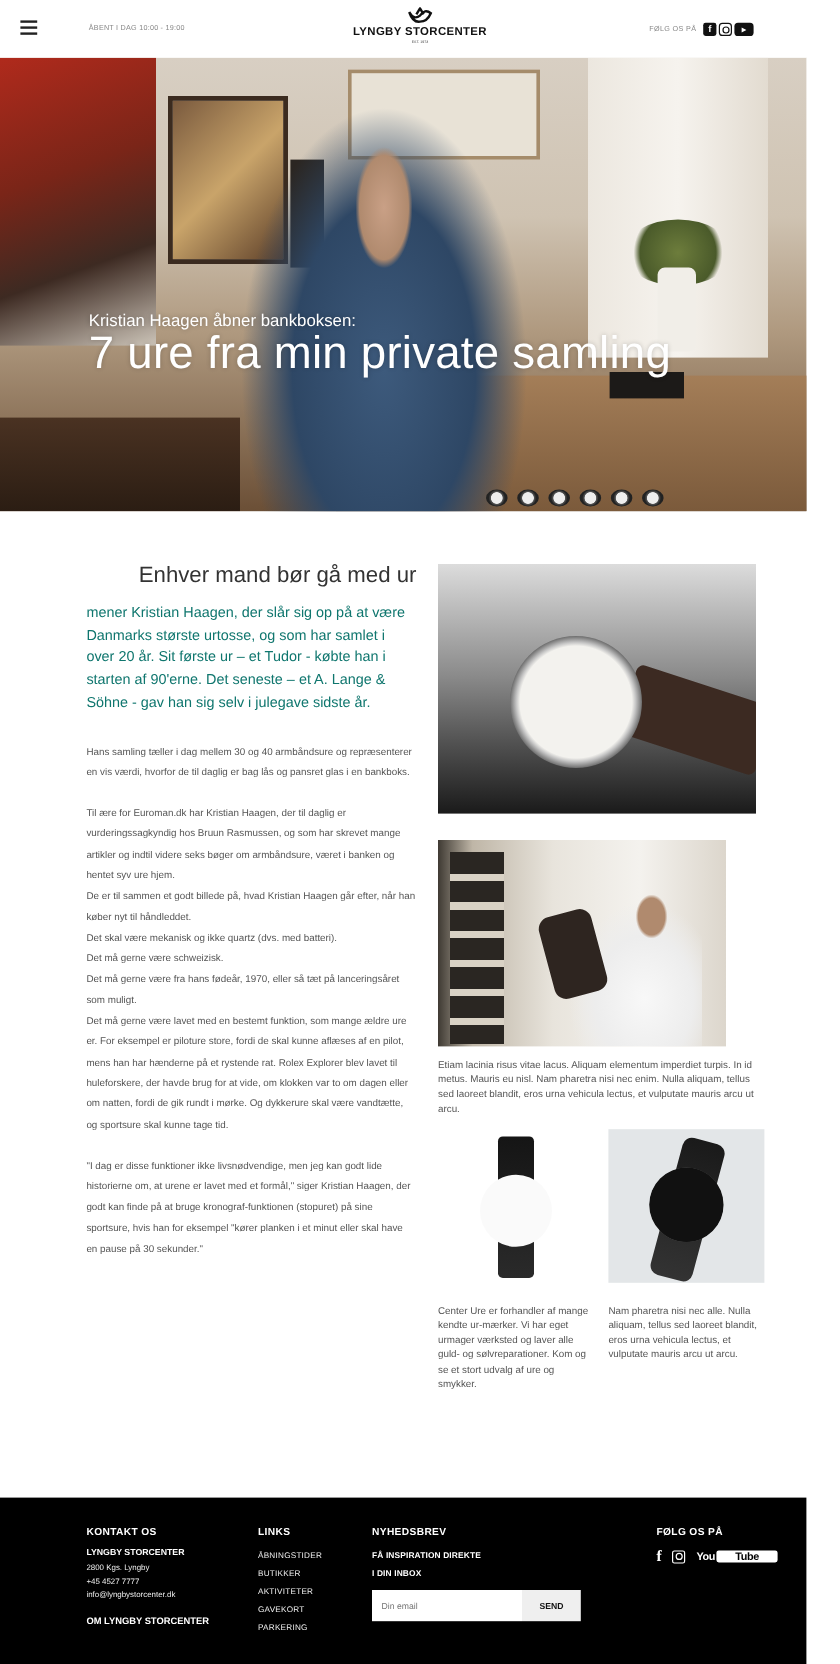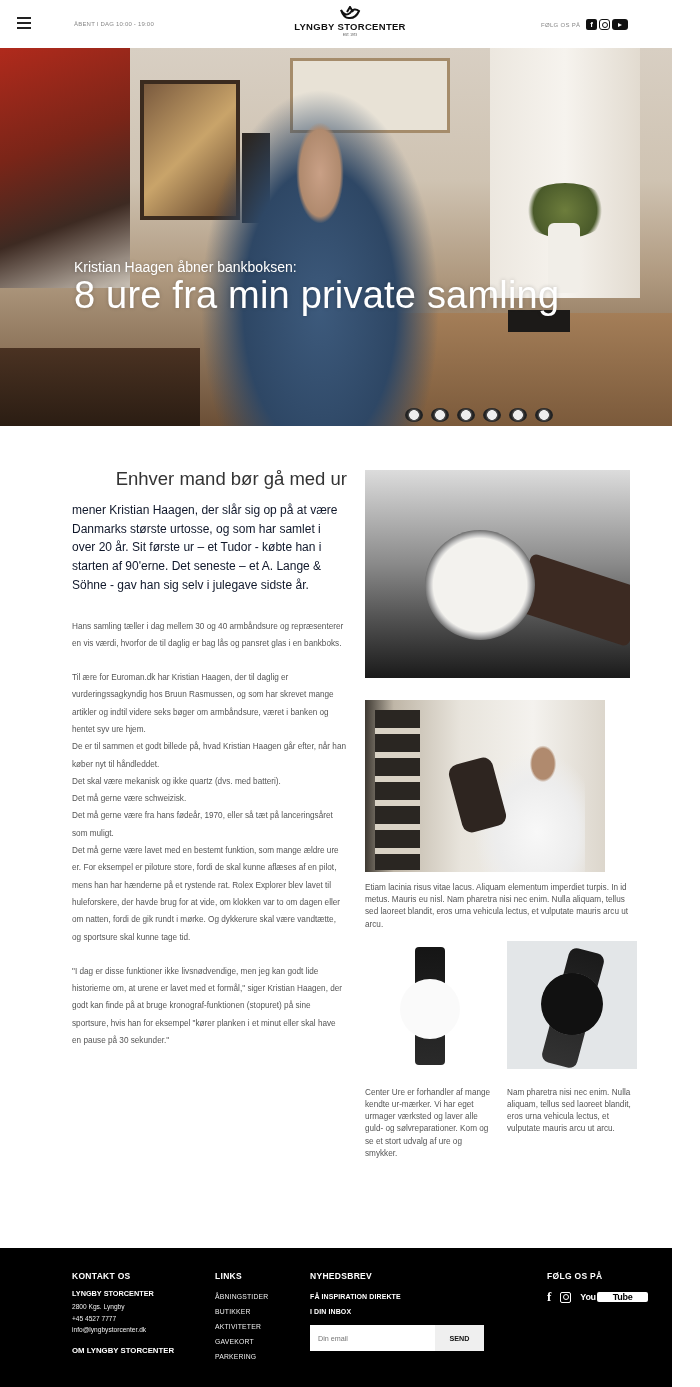--- a/index.html
+++ b/index.html
@@ -42,21 +42,21 @@
   .hero .vase { position: absolute; left: 548px; top: 175px; width: 32px; height: 70px; background: #f1eee8; border-radius: 6px; }
   .hero .flowers { position: absolute; left: 520px; top: 135px; width: 90px; height: 55px; border-radius: 50%; background: radial-gradient(circle,#6d7d3c,#4a5a2a 60%,transparent 70%); }
   .hero .blackbox { position: absolute; left: 508px; top: 262px; width: 62px; height: 22px; background: #1c1a18; }
   .hero-sub { position: absolute; left: 74px; top: 211px; font-size: 14px; color: #fff; text-shadow: 0 0 4px rgba(0,0,0,.3); }
   .hero-title { position: absolute; left: 74px; top: 226px; font-size: 38px; font-weight: 300; color: #fff; letter-spacing: 0.2px; white-space: nowrap; text-shadow: 0 0 4px rgba(0,0,0,.2); }
 
   
   .content { position: absolute; top: 426px; left: 0; width: 700px; height: 822px; }
   .left-col { position: absolute; left: 72px; top: 42px; width: 275px; }
   .intro-heading { font-size: 18.5px; font-weight: 300; color: #333; margin-bottom: 11px; text-align: right; }
-  .intro-lead { font-size: 12px; line-height: 18.7px; color: #0f172a; margin-bottom: 23px; }
+  .intro-lead { font-size: 12px; line-height: 18.7px; color: #0f766e; margin-bottom: 23px; }
   .para { font-size: 8.2px; line-height: 17.3px; color: #555; }
   .para.gap { margin-bottom: 17px; }
 
   .right-col { position: absolute; left: 365px; top: 44px; width: 265px; }
   .img-watch1 { width: 265px; height: 208px; background: linear-gradient(180deg,#dcdcdc 0%,#8a8a8a 45%,#555 70%,#1a1a1a 100%); position: relative; overflow: hidden; }
   .img-watch1 .dial { position: absolute; left: 60px; top: 60px; width: 110px; height: 110px; border-radius: 50%; background: radial-gradient(circle,#f3f2ee 60%,#c4c4c4 64%,#777 70%,#333 74%); }
   .img-watch1 .strap { position: absolute; left: 155px; top: 100px; width: 120px; height: 60px; background: #3c2a22; transform: rotate(18deg); border-radius: 6px; }
   .caption1 { font-size: 8.2px; line-height: 12.2px; color: #555; margin-top: 10px; }
   .img-man2 { width: 240px; height: 172px; margin-top: 22px; background: linear-gradient(90deg,#3f3a33 0%,#bfb6a7 12%,#e8e4dc 40%,#f4f2ee 70%,#dcd6cc 100%); position: relative; overflow: hidden; }
   .img-man2 .frames { position: absolute; left: 10px; top: 10px; width: 45px; height: 160px; background: repeating-linear-gradient(180deg,#2a2622 0 18px,#d9d2c5 18px 24px); }
@@ -137,21 +137,21 @@
     <div class="man"></div>
     <div class="watches">
         <span></span>
         <span></span>
         <span></span>
         <span></span>
         <span></span>
         <span></span>
       </div>
     <div class="hero-sub">Kristian Haagen åbner bankboksen:</div>
-    <h1 class="hero-title">8 ure fra min private samling</h1>
+    <h1 class="hero-title">7 ure fra min private samling</h1>
   </section>
 
   <main class="content">
     <div class="left-col">
       <h2 class="intro-heading">Enhver mand bør gå med ur</h2>
       <p class="intro-lead">mener Kristian Haagen, der slår sig op på at være Danmarks største urtosse, og som har samlet i over 20 år. Sit første ur – et Tudor - købte han i starten af 90'erne. Det seneste – et A. Lange &amp; Söhne - gav han sig selv i julegave sidste år.</p>
       <p class="para gap">Hans samling tæller i dag mellem 30 og 40 armbåndsure og repræsenterer en vis værdi, hvorfor de til daglig er bag lås og pansret glas i en bankboks.</p>
       <p class="para">Til ære for Euroman.dk har Kristian Haagen, der til daglig er vurderingssagkyndig hos Bruun Rasmussen, og som har skrevet mange artikler og indtil videre seks bøger om armbåndsure, været i banken og hentet syv ure hjem.</p>
       <p class="para">De er til sammen et godt billede på, hvad Kristian Haagen går efter, når han køber nyt til håndleddet.</p>
       <p class="para">Det skal være mekanisk og ikke quartz (dvs. med batteri).</p>
@@ -180,21 +180,21 @@
             <div class="strap"></div>
               <div class="case"></div>
           </div>
           <p class="caption3">Center Ure er forhandler af mange kendte ur-mærker. Vi har eget urmager værksted og laver alle guld- og sølvreparationer. Kom og se et stort udvalg af ure og smykker.</p>
         </div>
         <div class="wcell">
           <div class="img-w3">
             <div class="strap"></div>
               <div class="case"></div>
           </div>
-          <p class="caption3" style="margin-top:18px">Nam pharetra nisi nec enim. Nulla aliquam, tellus sed laoreet blandit, eros urna vehicula lectus, et vulputate mauris arcu ut arcu.</p>
+          <p class="caption3" style="margin-top:18px">Nam pharetra nisi nec alle. Nulla aliquam, tellus sed laoreet blandit, eros urna vehicula lectus, et vulputate mauris arcu ut arcu.</p>
         </div>
       </div>
     </aside>
   </main>
 
   <footer class="footer">
     <div class="fcol" style="left:72px;">
       <div class="fhead">KONTAKT OS</div>
       <div class="fsub">LYNGBY STORCENTER</div>
       <div class="fsmall">2800 Kgs. Lyngby</div>

